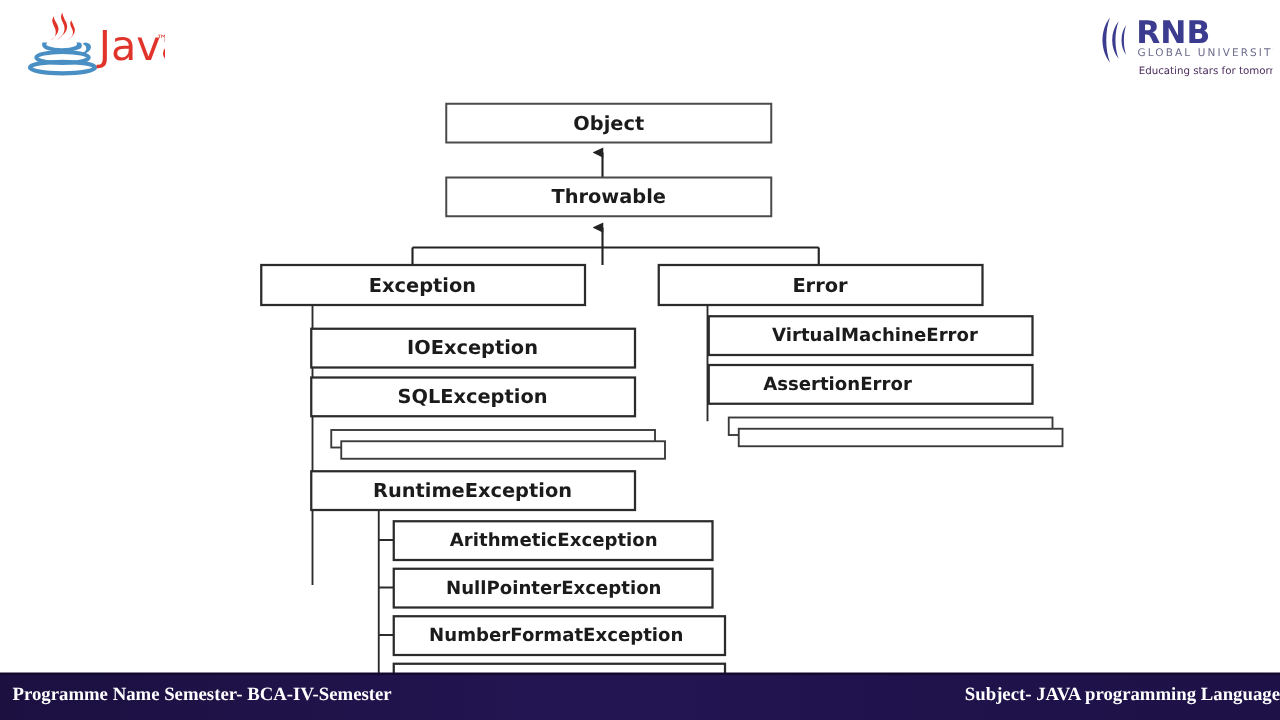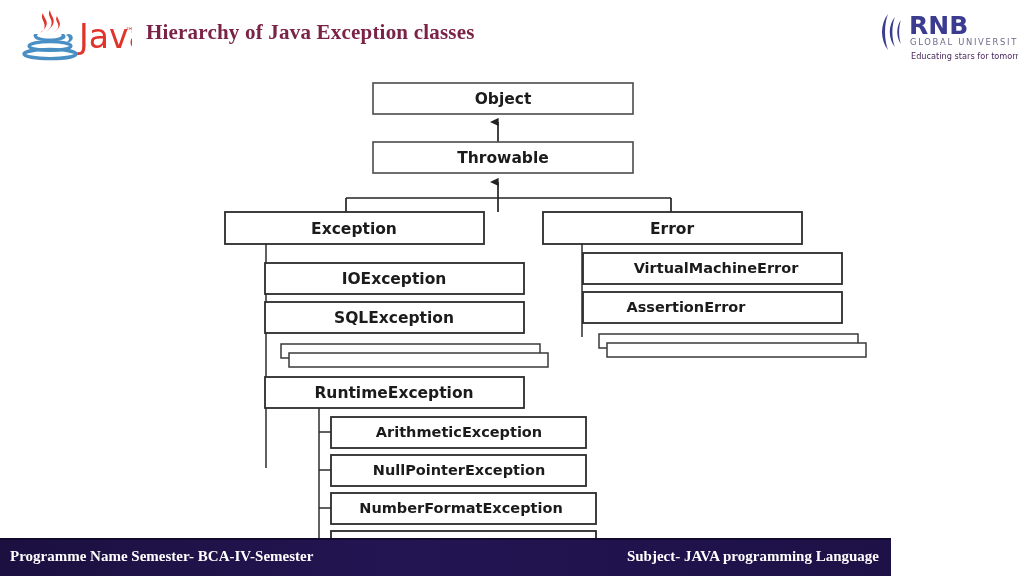--- a/index.html
+++ b/index.html
@@ -46,21 +46,21 @@
     font-weight: bold;
     font-size: 21px;
     color: #7b2346;
     letter-spacing: 0.2px;
     white-space: nowrap;
   }
 
   
   #diagram {
     position: absolute;
-    left: 16px; top: 72px;
+    left: 0; top: 72px;
     width: 908px;
     height: 474px;
   }
   #diagram svg {
     display: block;
   }
 
   .node-box {
     fill: #ffffff;
     stroke: #4b4b4b;
@@ -96,38 +96,38 @@
     stroke: #2c2c2c;
     stroke-width: 1.5;
     fill: none;
   }
 
   
   #slide-footer {
     position: absolute;
     left: 0;
     bottom: 0;
-    width: 891px;
+    width: 1024px;
     height: 36px;
     background: linear-gradient(90deg, #1b1040 0%, #231552 45%, #1d1147 100%);
     border-top: 2px solid #120a2e;
   }
   #footer-left {
     position: absolute;
     left: 10px;
     top: 8px;
     font-family: "Liberation Serif", serif;
     font-weight: bold;
     font-size: 15px;
     color: #ffffff;
     white-space: nowrap;
   }
   #footer-right {
     position: absolute;
-    right: 12px;
+    right: 0;
     top: 8px;
     font-family: "Liberation Serif", serif;
     font-weight: bold;
     font-size: 15px;
     color: #ffffff;
     white-space: nowrap;
     text-align: right;
   }
 </style>
 </head>
@@ -146,21 +146,20 @@
         <path d="M28 30 C28 30, 26 34, 32 36 C40 38, 52 38, 58 35 C60 34, 60 31, 58 30 L55 30 C56 31, 56 32, 54 33 C49 35, 38 35, 33 33 C30 32, 31 31, 32 30 Z" fill="#4a8fc4"></path>
         <path d="M62 30 C66 30, 68 33, 66 36 C64 39, 58 40, 56 40 C60 39, 63 37, 63 35 C63 33, 62 32, 60 31 Z" fill="#4a8fc4"></path>
         <ellipse cx="44" cy="42" rx="21" ry="4.4" fill="none" stroke="#4a8fc4" stroke-width="3.2"></ellipse>
         <ellipse cx="44" cy="50" rx="26" ry="4.6" fill="none" stroke="#4a8fc4" stroke-width="3.4"></ellipse>
       </g>
       <text x="73" y="44" font-family="DejaVu Sans, sans-serif" font-size="33" font-weight="normal" fill="#e0342b">Java</text>
       <text x="119" y="30" font-family="DejaVu Sans, sans-serif" font-size="9" fill="#e0342b">™</text>
     </svg>
   </div>
 
-  <div id="slide-title">Hierarchy of Java Exception classes</div>
 
   <div id="rnb-logo">
     <svg width="140" height="62" viewBox="0 0 140 62" xmlns="http://www.w3.org/2000/svg">
       <g>
         <path d="M10 10 C2 20, 2 36, 10 46 C6 36, 6 20, 10 10 Z" fill="#3b3b8f"></path>
         <path d="M17 13 C10 21, 10 35, 17 43 C13.5 35, 13.5 21, 17 13 Z" fill="#3b3b8f"></path>
         <path d="M23 16 C18 22, 18 34, 23 40 C20.5 34, 20.5 22, 23 16 Z" fill="#3b3b8f"></path>
       </g>
       <text x="31" y="30" font-family="DejaVu Sans, sans-serif" font-size="25" font-weight="bold" fill="#3b3b8f">RNB</text>
       <text x="32" y="41" font-family="DejaVu Sans, sans-serif" font-size="8.4" letter-spacing="1.7" fill="#6b6b8c">GLOBAL UNIVERSITY</text>

